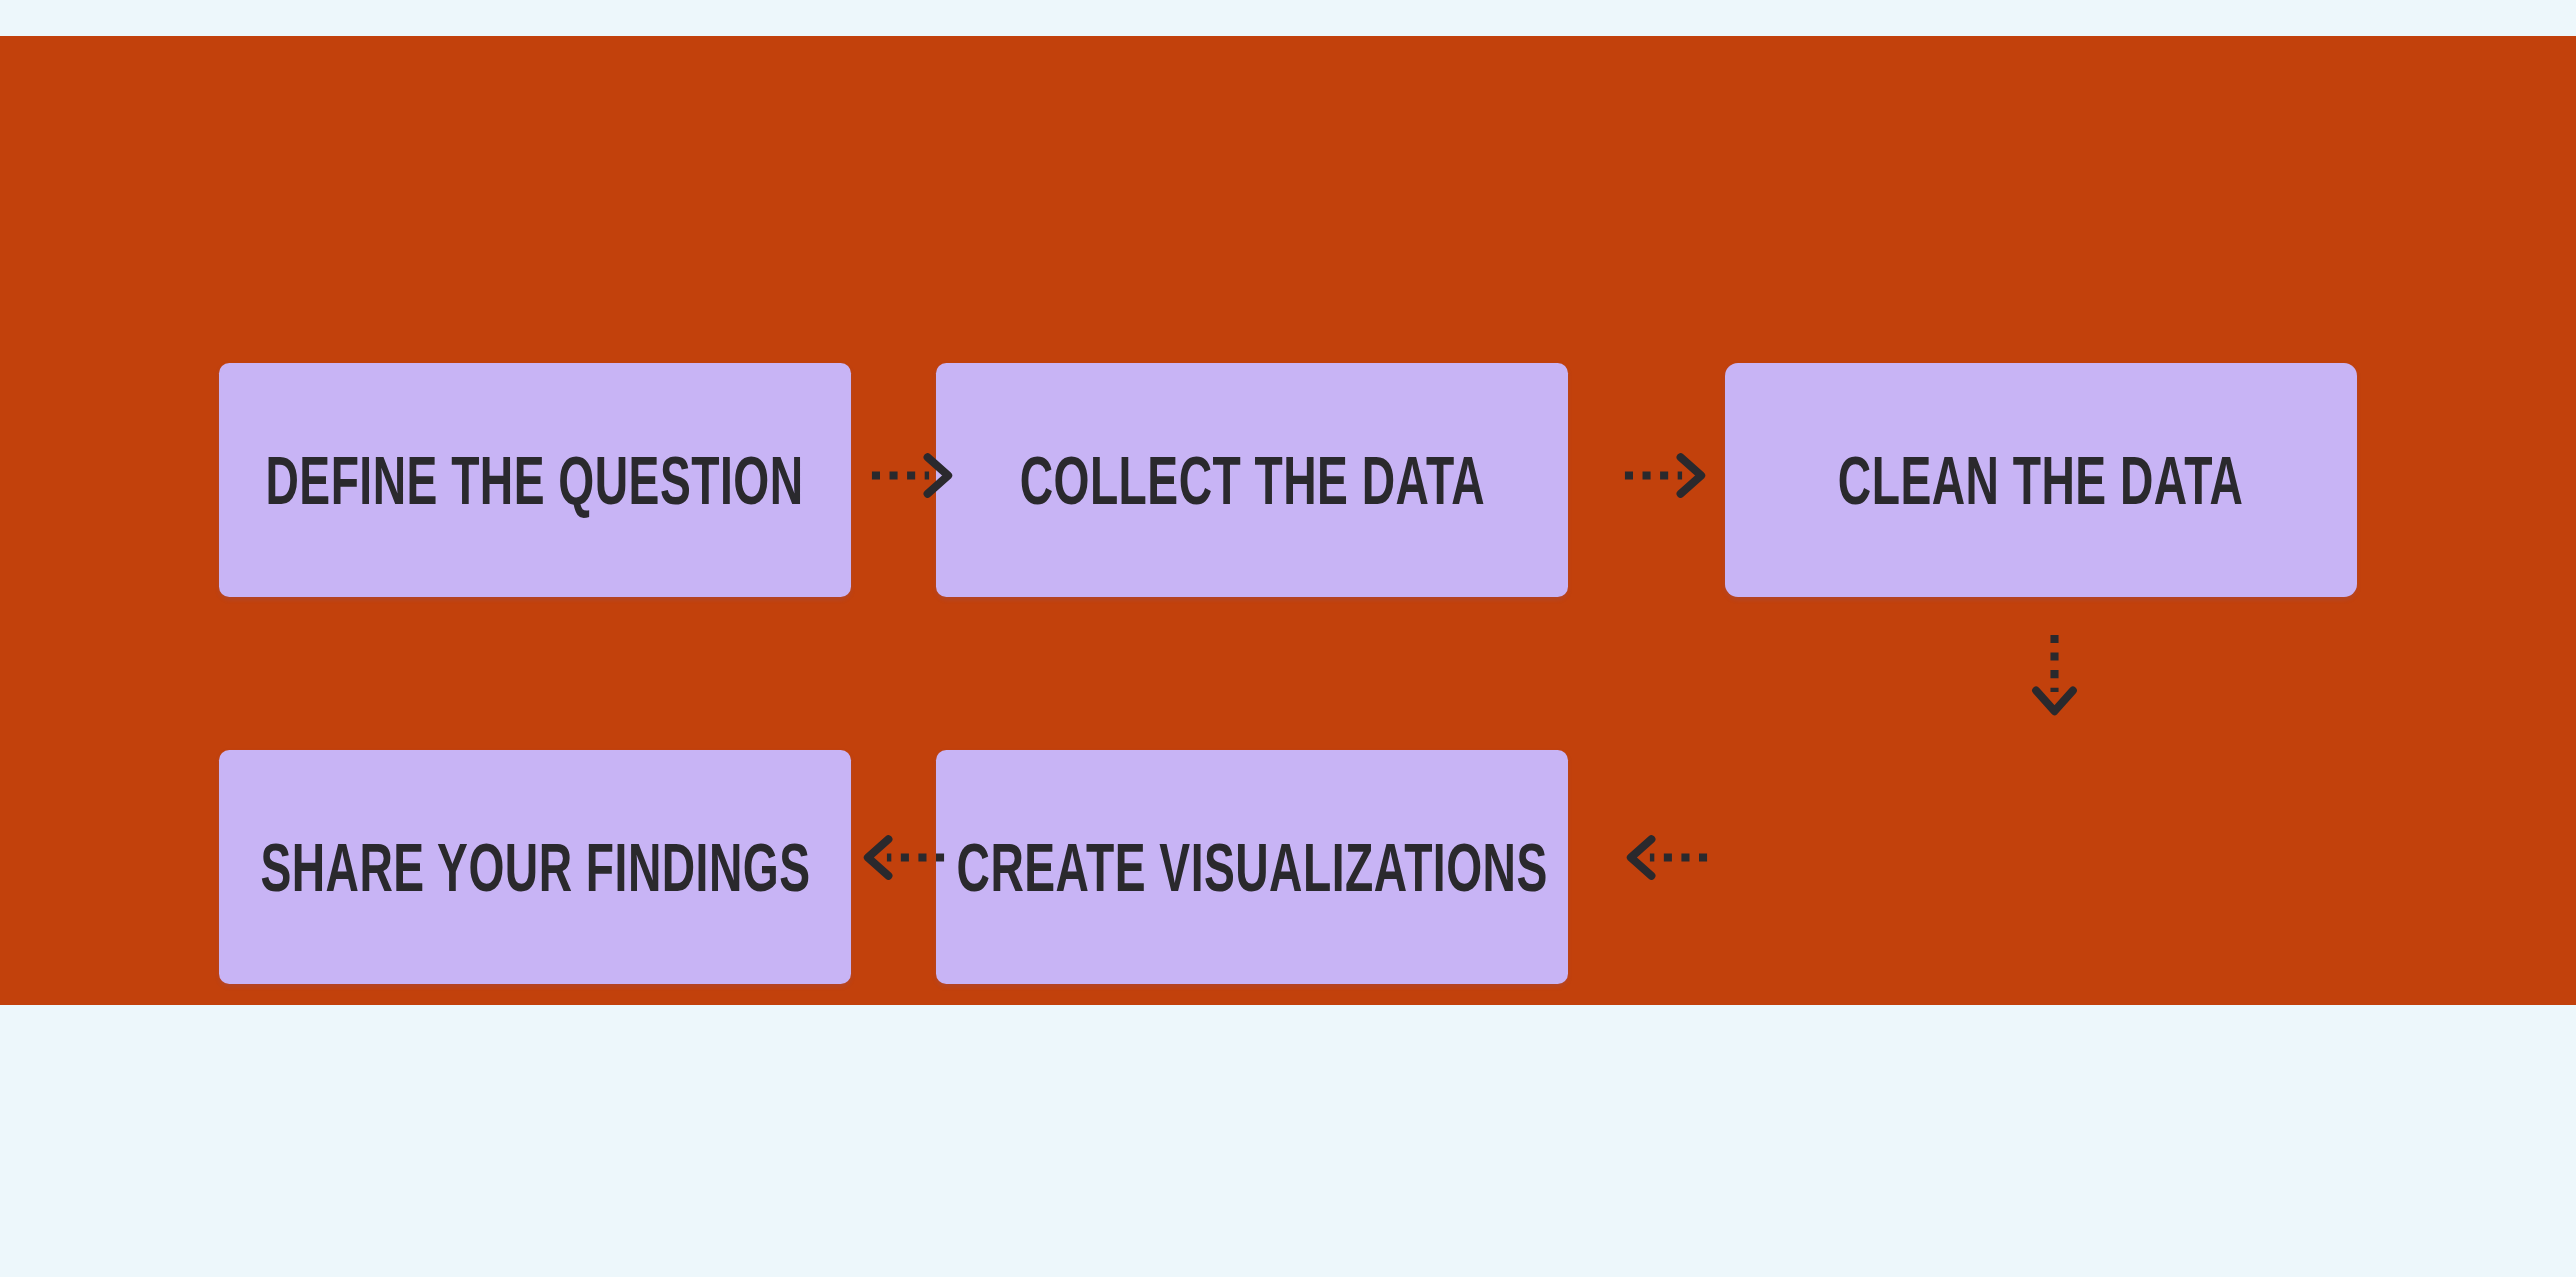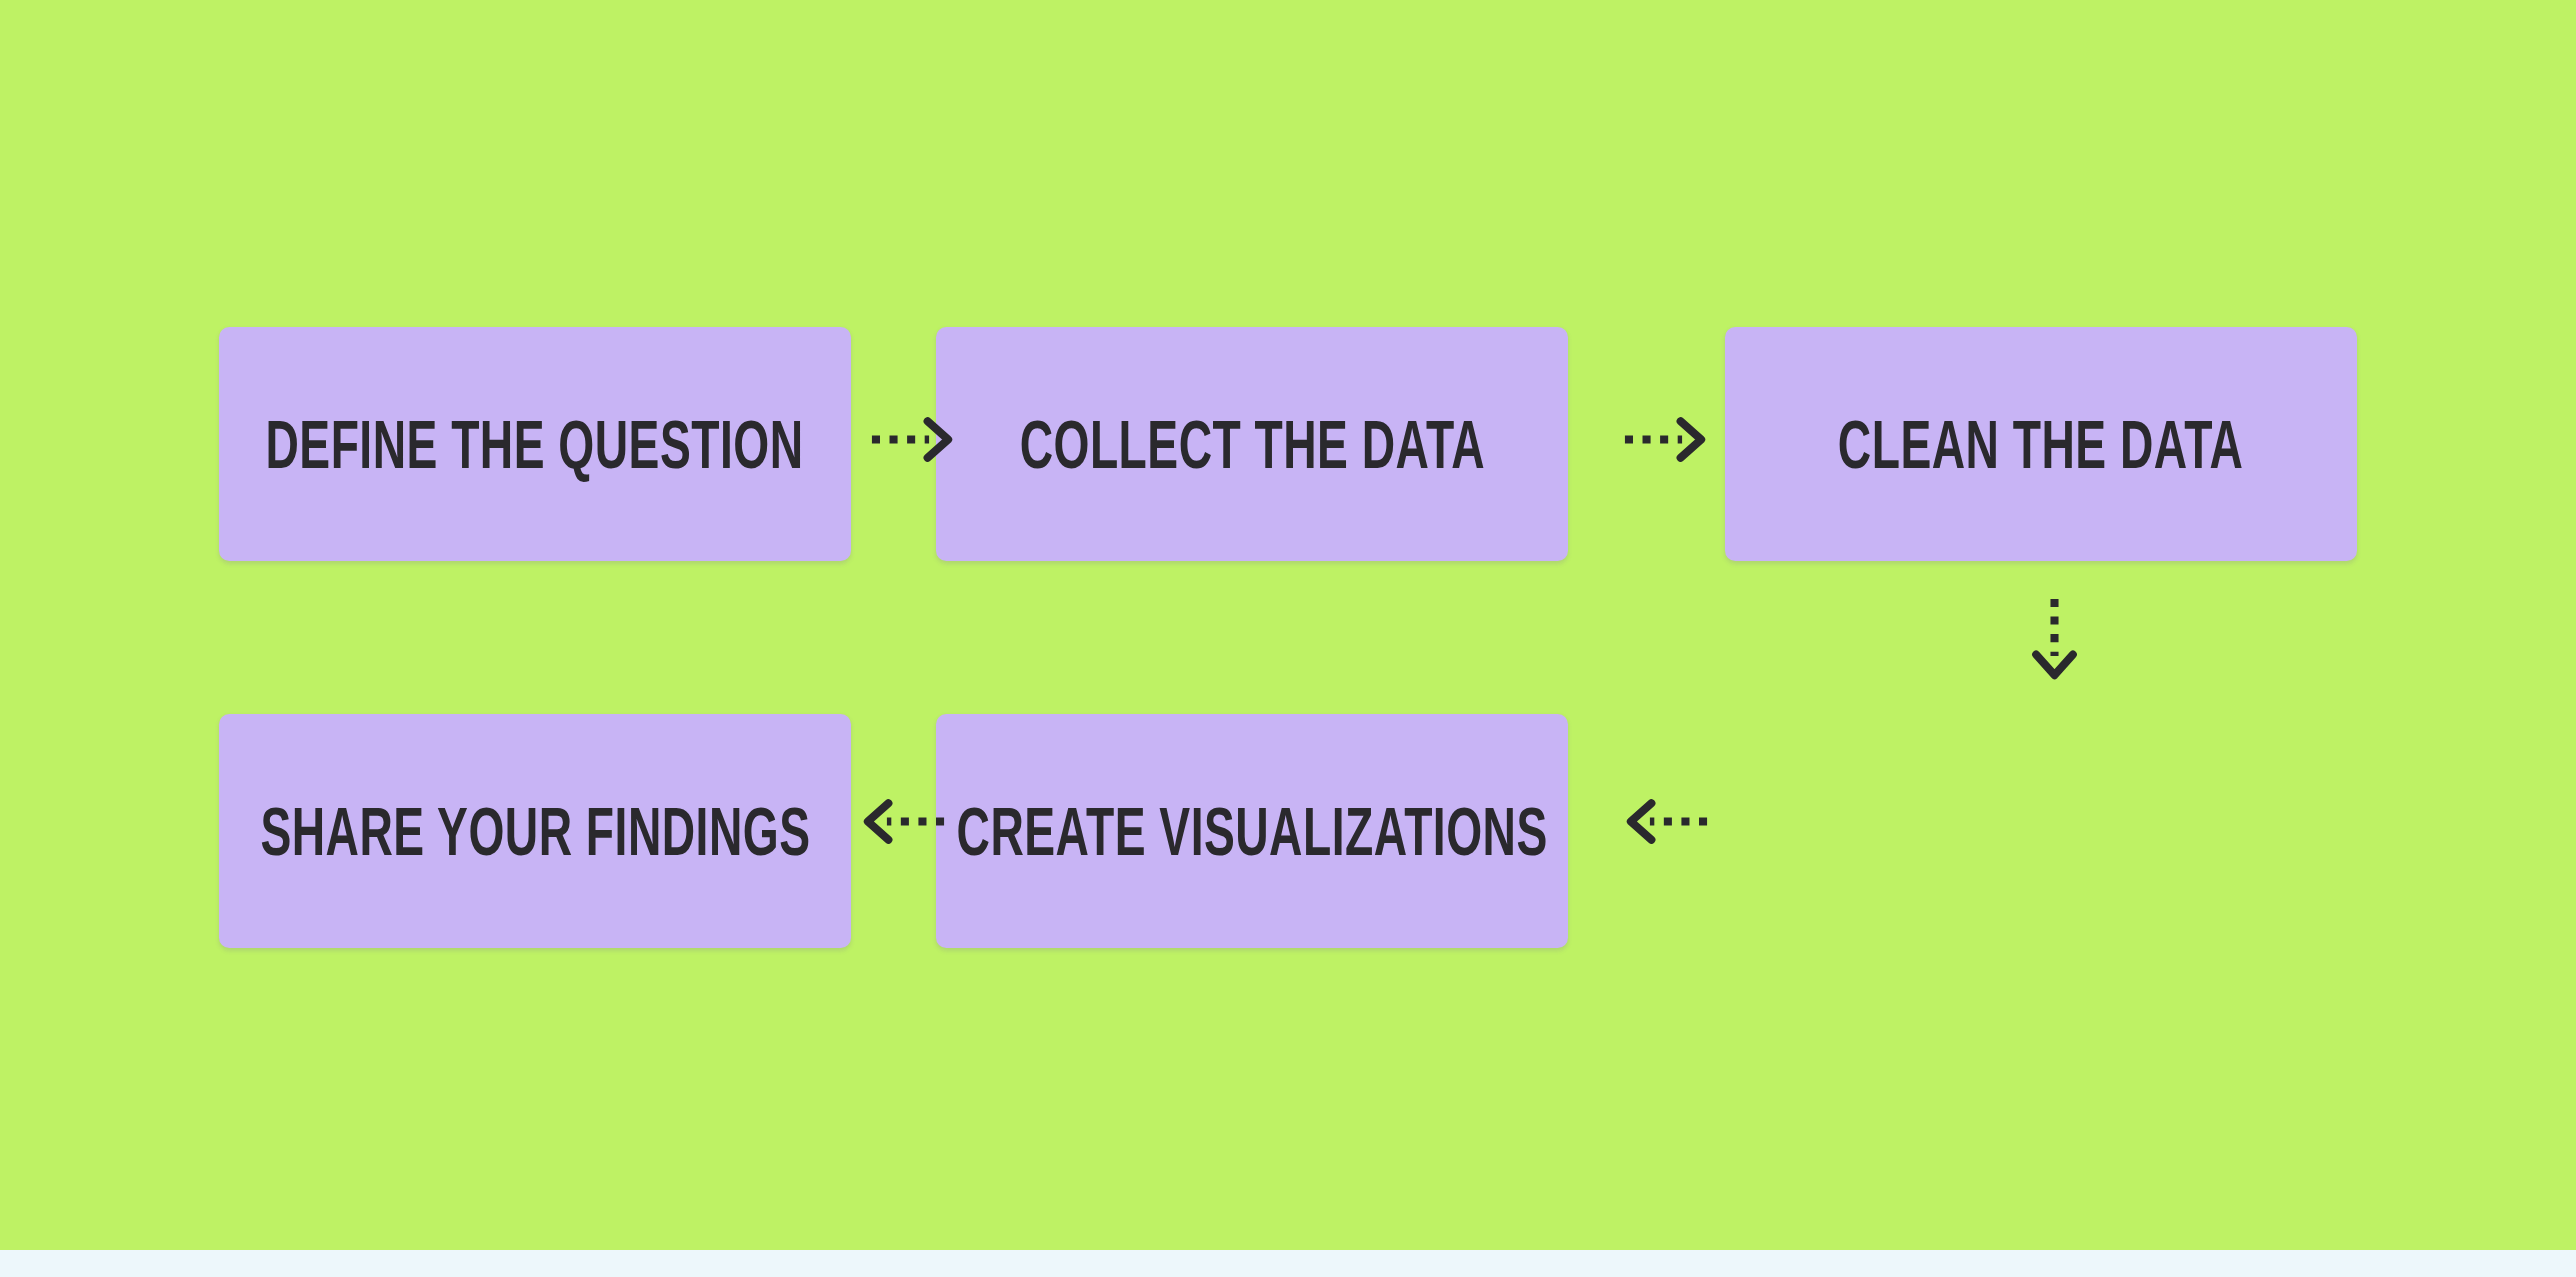--- a/index.html
+++ b/index.html
@@ -8,23 +8,24 @@
   }
   body {
     width: 2576px;
     height: 1278px;
     background: #edf7fb;
     font-family: "Liberation Sans", sans-serif;
   }
   .stage {
     position: relative;
     width: 2576px;
-    height: 1250px;
-    background: #bef264;
+    height: 969px;
+    background: #c2410c;
     overflow: hidden;
+    margin-top: 36px;
   }
   .node {
     position: absolute;
     width: 632px;
     height: 234px;
     background: #c8b4f5;
     border-radius: 10.3px;
     display: flex;
     align-items: center;
     justify-content: center;
@@ -36,21 +37,21 @@
     color: #2a292d;
     letter-spacing: 0.7px;
     white-space: nowrap;
     transform: scaleX(0.67);
     transform-origin: center;
   }
   .r0 { top: 327px; }
   .r1 { top: 714px; }
   .c0 { left: 219px; }
   .c1 { left: 936px; align-items: center; }
-  .c2 { left: 1725px; }
+  .c2 { left: 1725px; border-radius: 13px; }
 
   .arrow {
     position: absolute;
     display: block;
   }
   .arrow svg {
     display: block;
     width: 100%;
     height: 100%;
   }

